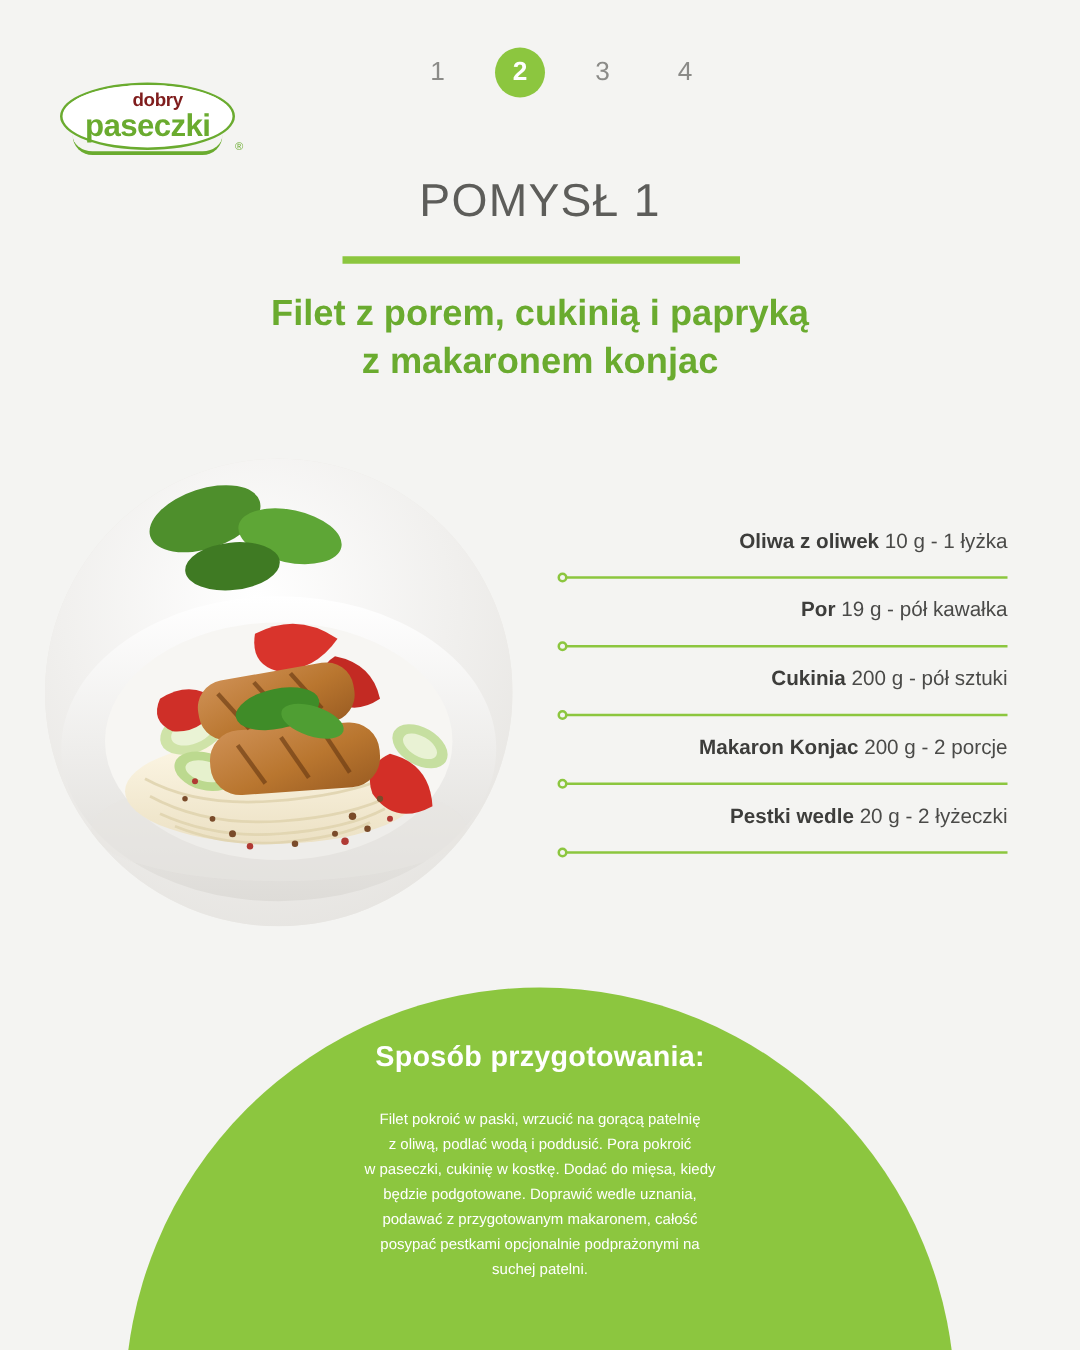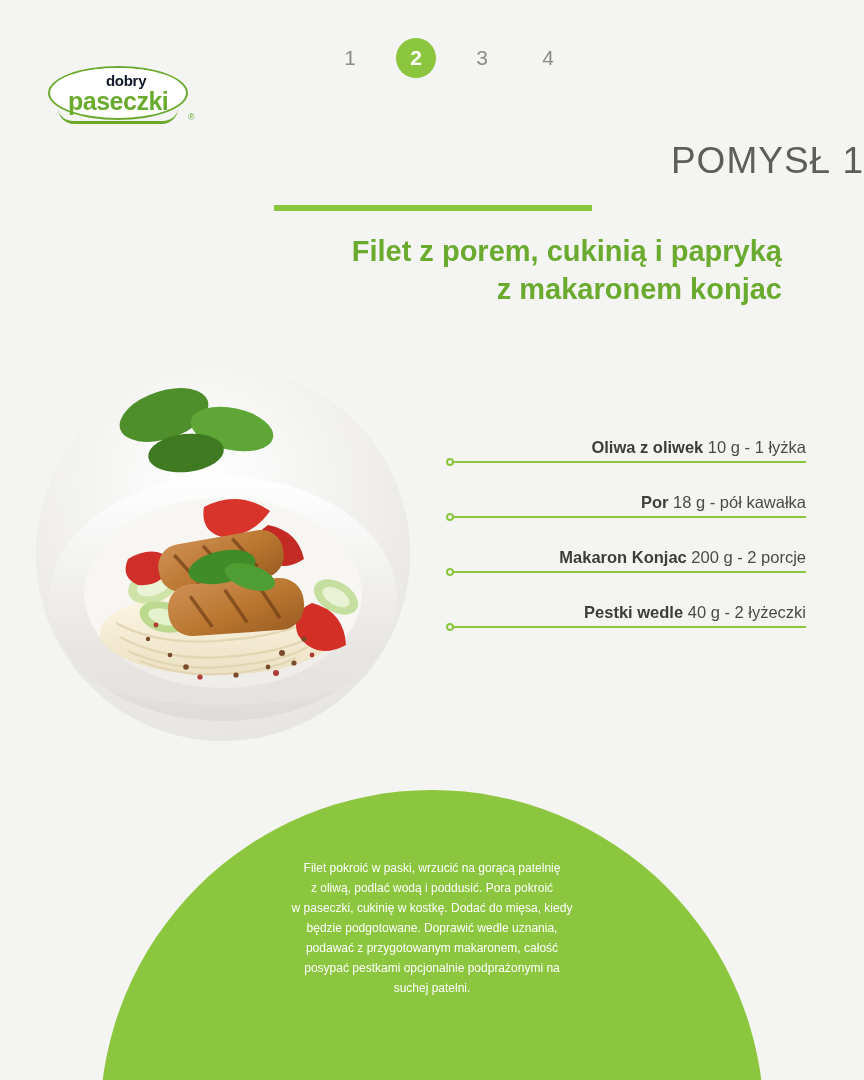--- a/index.html
+++ b/index.html
@@ -35,21 +35,21 @@
     left: 6px; top: 6px;
     width: 128px; height: 42px;
     border-radius: 50% / 50%;
     background: #ffffff;
   }
   .logo-text-top {
     position: absolute;
     left: 58px; top: 10px;
     font-size: 15px;
     font-weight: bold;
-    color: #0f172a;
+    color: #7f1d1d;
     letter-spacing: -0.3px;
   }
   .logo-text-main {
     position: absolute;
     left: 20px; top: 25px;
     font-size: 25px;
     font-weight: bold;
     color: #6aab2f;
     letter-spacing: -0.5px;
   }
@@ -86,21 +86,21 @@
     background: #8cc63f;
     color: #ffffff;
     font-weight: bold;
   }
 
   
   .idea-title {
     position: absolute;
     left: 0; top: 140px;
     width: 864px;
-    text-align: right;
+    text-align: center;
     font-size: 37px;
     color: #5d5d5a;
     letter-spacing: 1px;
   }
   .rule {
     position: absolute;
     left: 274px; top: 205px;
     width: 318px; height: 6px;
     background: #8cc63f;
   }
@@ -132,21 +132,20 @@
     left: 440px; top: 418px;
     width: 374px;
   }
   .ing-row { position: relative; height: 55px; }
   .ing-text {
     position: absolute;
     right: 8px; top: 6px;
     font-size: 16.5px;
     color: #4a4a48;
     white-space: nowrap;
-    margin-top: 14px;
   }
   .ing-text b { font-weight: bold; color: #3d3d3b; }
   .ing-line {
     position: absolute;
     left: 12px; bottom: 10px;
     width: 354px; height: 2px;
     background: #8cc63f;
   }
   .ing-dot {
     position: absolute;
@@ -197,21 +196,21 @@
 
   <div class="steps">
     <div class="step">1</div>
     <div class="step active">2</div>
     <div class="step">3</div>
     <div class="step">4</div>
   </div>
 
   <div class="idea-title">POMYSŁ 1</div>
   <div class="rule"></div>
-  <div class="recipe-title" style="white-space: pre-line; text-align: right;">Filet z porem, cukinią i papryką
+  <div class="recipe-title" style="white-space: pre-line;">Filet z porem, cukinią i papryką
 z makaronem konjac</div>
 
   <div class="photo">
     <svg width="374" height="374" viewBox="0 0 374 374" aria-hidden="true">
       <defs>
         <radialGradient id="bg" cx="45%" cy="30%" r="85%">
           <stop offset="0%" stop-color="#ffffff"></stop>
           <stop offset="100%" stop-color="#e2e0dc"></stop>
         </radialGradient>
         <linearGradient id="plate" x1="0" y1="0" x2="0" y2="1">
@@ -296,44 +295,53 @@
       <div class="ing-text">
         <b>Oliwa z oliwek</b>
         <span>10 g - 1 łyżka</span>
       </div>
       <div class="ing-line"></div>
       <div class="ing-dot"></div>
     </div>
     <div class="ing-row">
       <div class="ing-text">
         <b>Por</b>
-        <span>18 g - pół kawałka</span>
+        <span>19 g - pół kawałka</span>
+      </div>
+      <div class="ing-line"></div>
+      <div class="ing-dot"></div>
+    </div>
+    <div class="ing-row">
+      <div class="ing-text">
+        <b>Cukinia</b>
+        <span>200 g - pół sztuki</span>
       </div>
       <div class="ing-line"></div>
       <div class="ing-dot"></div>
     </div>
     <div class="ing-row">
       <div class="ing-text">
         <b>Makaron Konjac</b>
         <span>200 g - 2 porcje</span>
       </div>
       <div class="ing-line"></div>
       <div class="ing-dot"></div>
     </div>
     <div class="ing-row">
       <div class="ing-text">
         <b>Pestki wedle</b>
-        <span>40 g - 2 łyżeczki</span>
+        <span>20 g - 2 łyżeczki</span>
       </div>
       <div class="ing-line"></div>
       <div class="ing-dot"></div>
     </div>
   </div>
 
   <div class="prep">
+    <div class="prep-title">Sposób przygotowania:</div>
     <div class="prep-body">Filet pokroić w paski, wrzucić na gorącą patelnię
 z oliwą, podlać wodą i poddusić. Pora pokroić
 w paseczki, cukinię w kostkę. Dodać do mięsa, kiedy
 będzie podgotowane. Doprawić wedle uznania,
 podawać z przygotowanym makaronem, całość
 posypać pestkami opcjonalnie podprażonymi na
 suchej patelni.</div>
   </div>
 
 </div>

